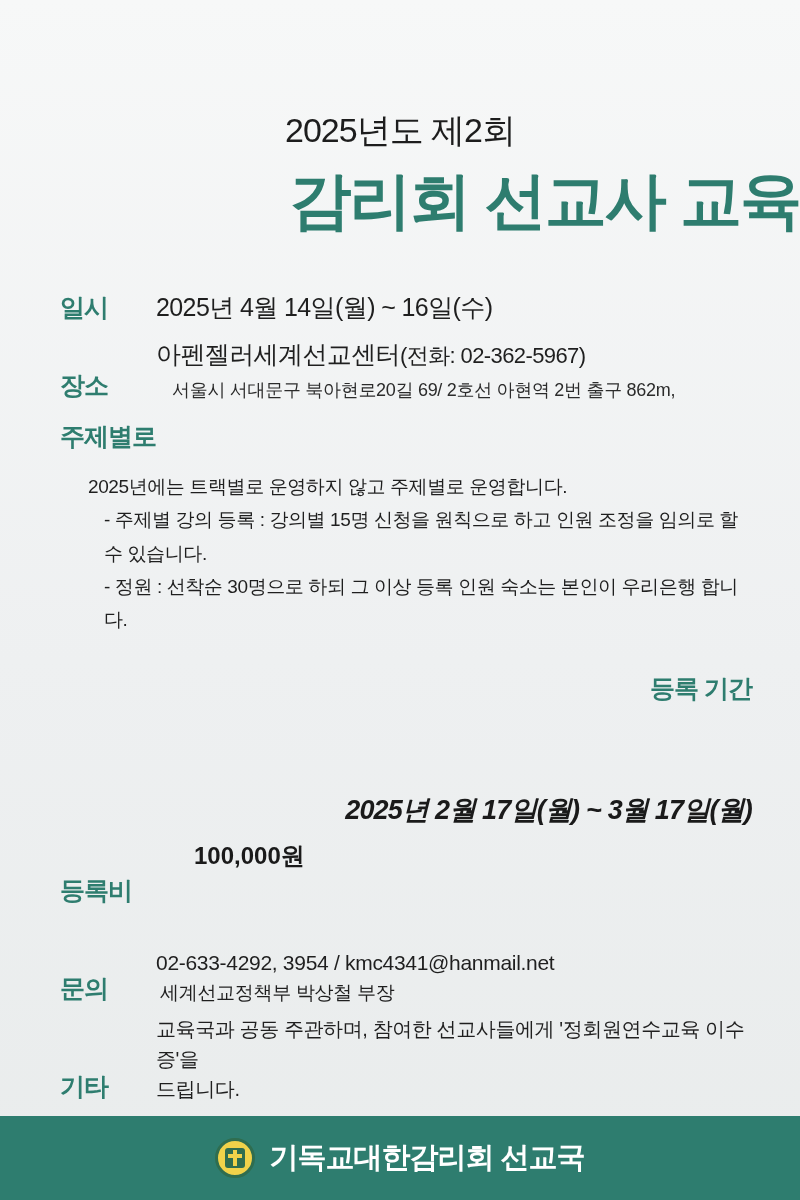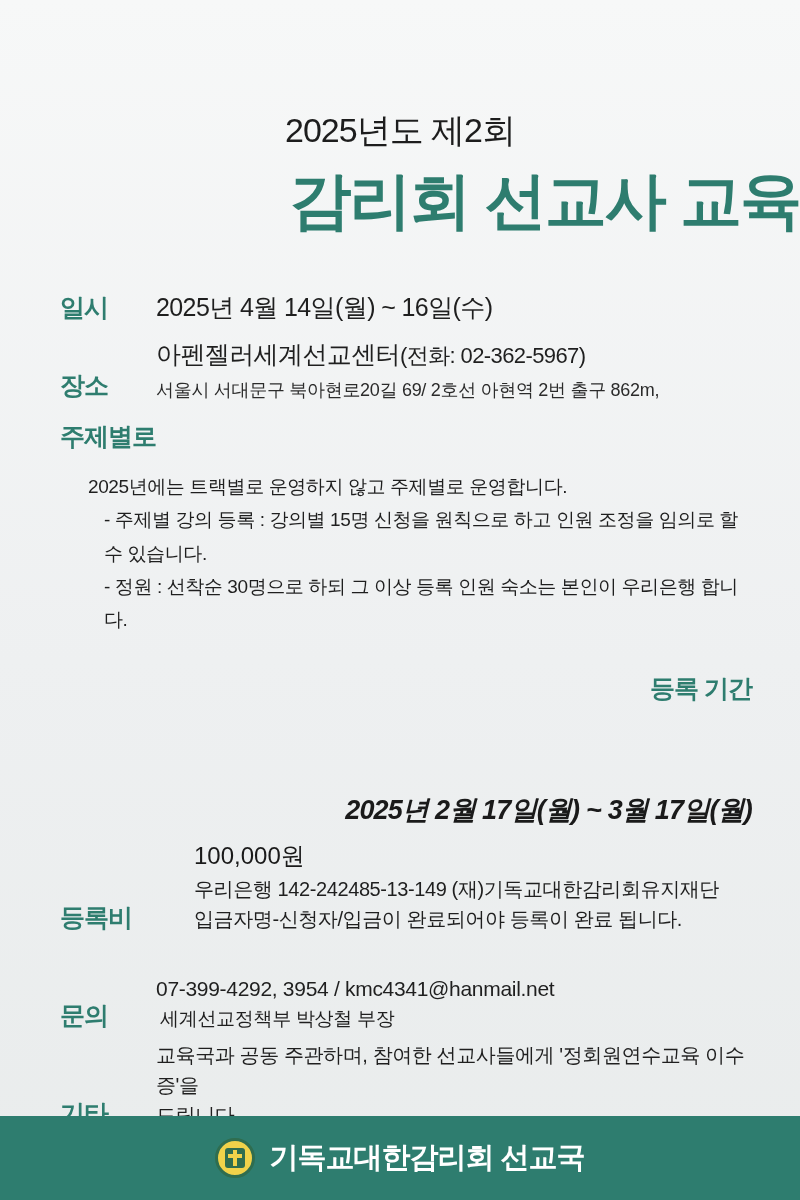--- a/index.html
+++ b/index.html
@@ -85,20 +85,21 @@
   .value .paren {
     font-size: 22px;
   }
 
   .row-place { margin-top: 14px; }
   .place-line2 {
     margin-top: 6px;
     font-size: 18px;
     color: #2b2b2b;
     letter-spacing: -0.3px;
+    margin-left: 16px;
   }
 
   .row-method { margin-top: 18px; }
   .method-body {
     margin: 16px 0 0 28px;
     font-size: 19px;
     color: #1f1f1f;
     line-height: 1.75;
     letter-spacing: -0.4px;
   }
@@ -109,21 +110,21 @@
     font-size: 27px;
     font-weight: bold;
     color: #1a1a1a;
     letter-spacing: -0.8px;
     padding-left: 14px;
     font-style: italic;
   }
 
   .fee-amount {
     font-size: 24px;
-    font-weight: normal;
+    font-weight: bold;
     color: #1a1a1a;
     padding-left: 14px;
     margin-top: 12px;
   }
   .row-fee { margin-top: 2px; }
   .fee-lines {
     font-size: 20px;
     color: #1f1f1f;
     line-height: 1.5;
     letter-spacing: -0.4px;
@@ -240,30 +241,26 @@
 
     <div class="row row-period">
       <div class="label wide">등록 기간</div>
       <div class="period-value">2025년 2월 17일(월) ~ 3월 17일(월)</div>
     </div>
 
     <div class="fee-amount" style="margin-left:120px;">100,000원</div>
 
     <div class="row row-fee">
       <div class="label wide">등록비</div>
-      <div class="fee-lines">
-        <div>우리은행 142-242485-13-149 (재)기독교대한감리회유지재단</div>
-        <div>입금자명-신청자/입금이 완료되어야 등록이 완료 됩니다.</div>
-      </div>
     </div>
 
     <div class="row row-contact">
       <div class="label">문의</div>
       <div class="contact-lines">
-        <div>07-399-4292, 3954 / kmc4341@hanmail.net</div>
+        <div>02-633-4292, 3954 / kmc4341@hanmail.net</div>
         <div class="person">세계선교정책부 박상철 부장</div>
       </div>
     </div>
 
     <div class="row row-etc">
       <div class="label">기타</div>
       <div class="etc-lines">
         <div>교육국과 공동 주관하며, 참여한 선교사들에게 '정회원연수교육 이수증'을</div>
         <div>드립니다.</div>
       </div>

